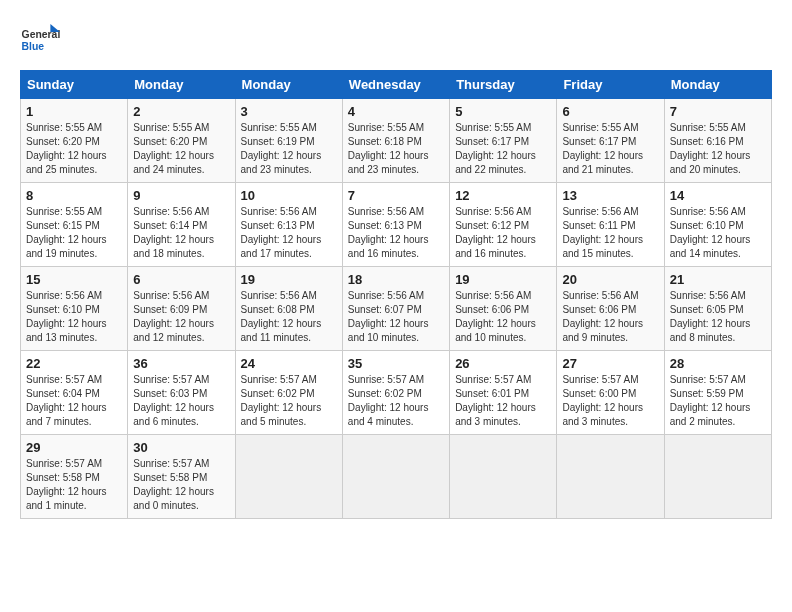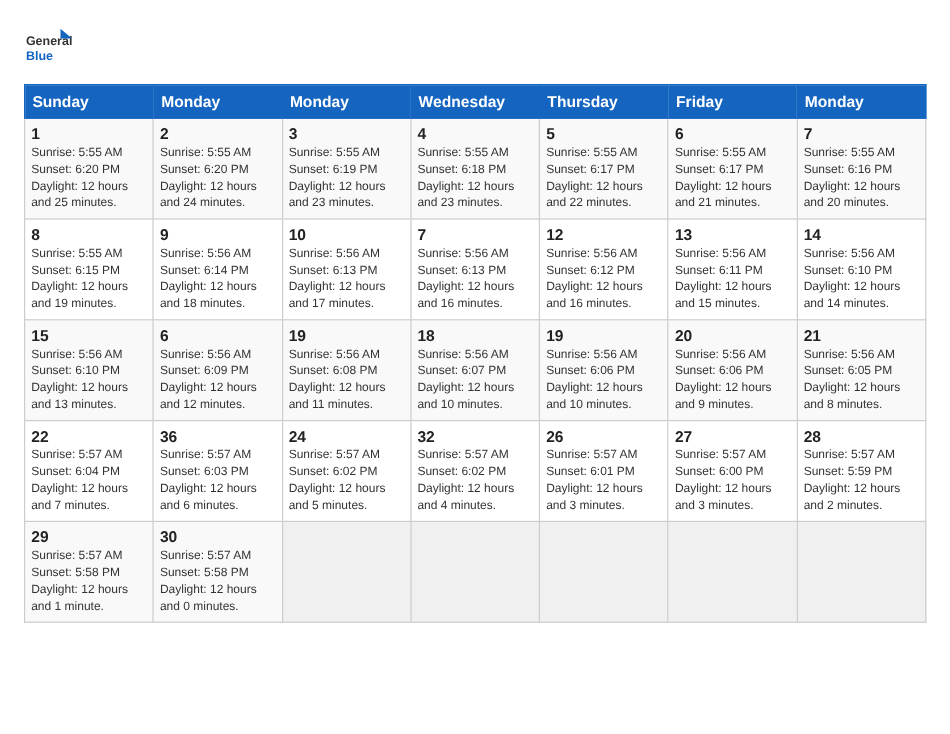--- a/index.html
+++ b/index.html
@@ -280,21 +280,21 @@
 and 6 minutes.</div>
         </td>
         <td>
           <span class="day-num">24</span>
           <div class="cell-text" style="white-space: pre-line;">Sunrise: 5:57 AM
 Sunset: 6:02 PM
 Daylight: 12 hours
 and 5 minutes.</div>
         </td>
         <td>
-          <span class="day-num">32</span>
+          <span class="day-num">35</span>
           <div class="cell-text" style="white-space: pre-line;">Sunrise: 5:57 AM
 Sunset: 6:02 PM
 Daylight: 12 hours
 and 4 minutes.</div>
         </td>
         <td>
           <span class="day-num">26</span>
           <div class="cell-text" style="white-space: pre-line;">Sunrise: 5:57 AM
 Sunset: 6:01 PM
 Daylight: 12 hours

